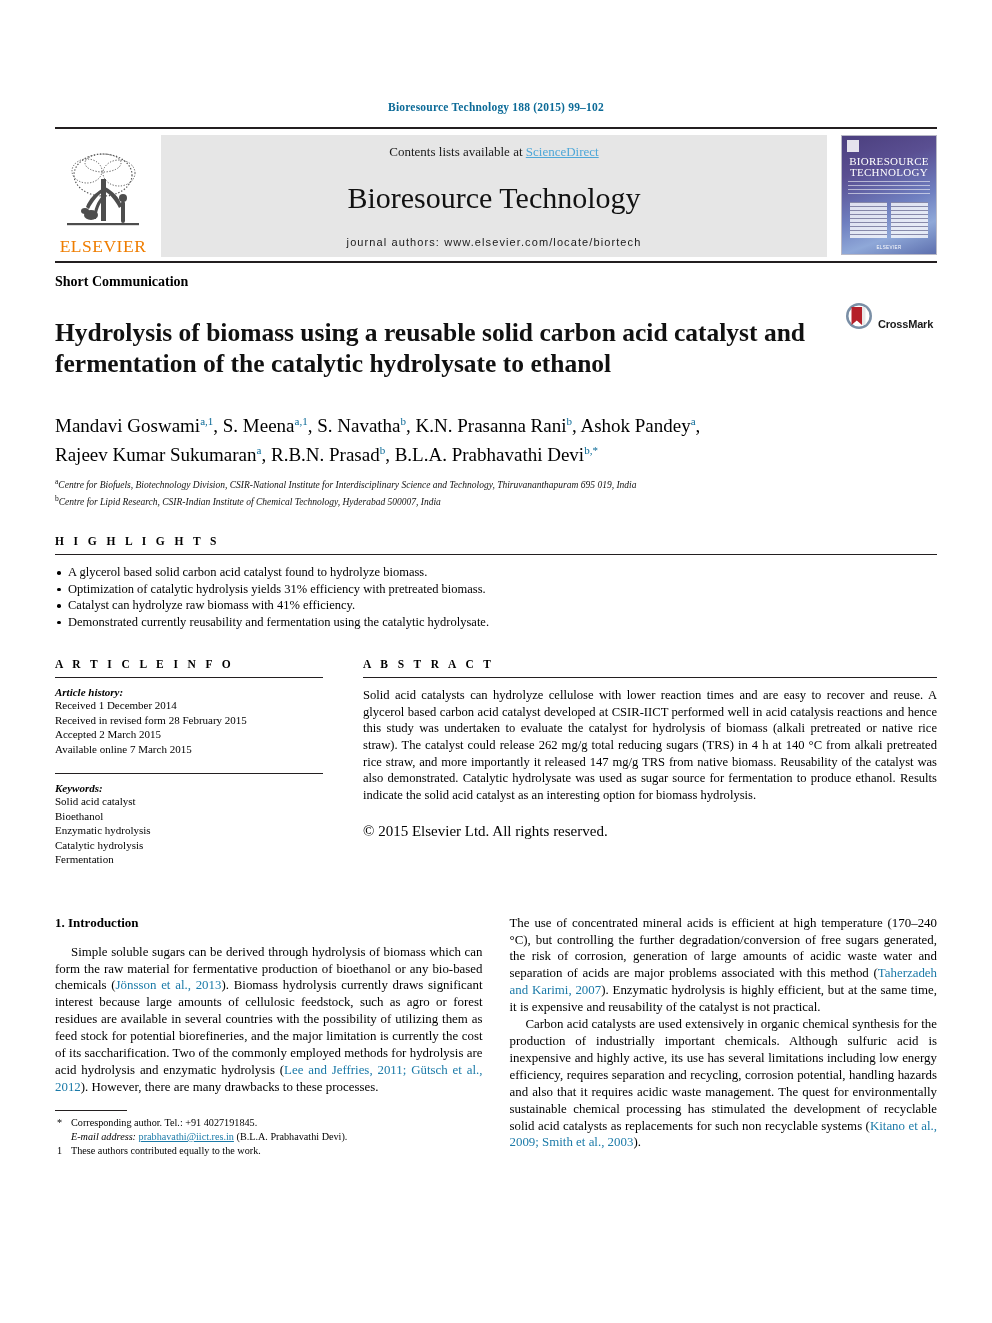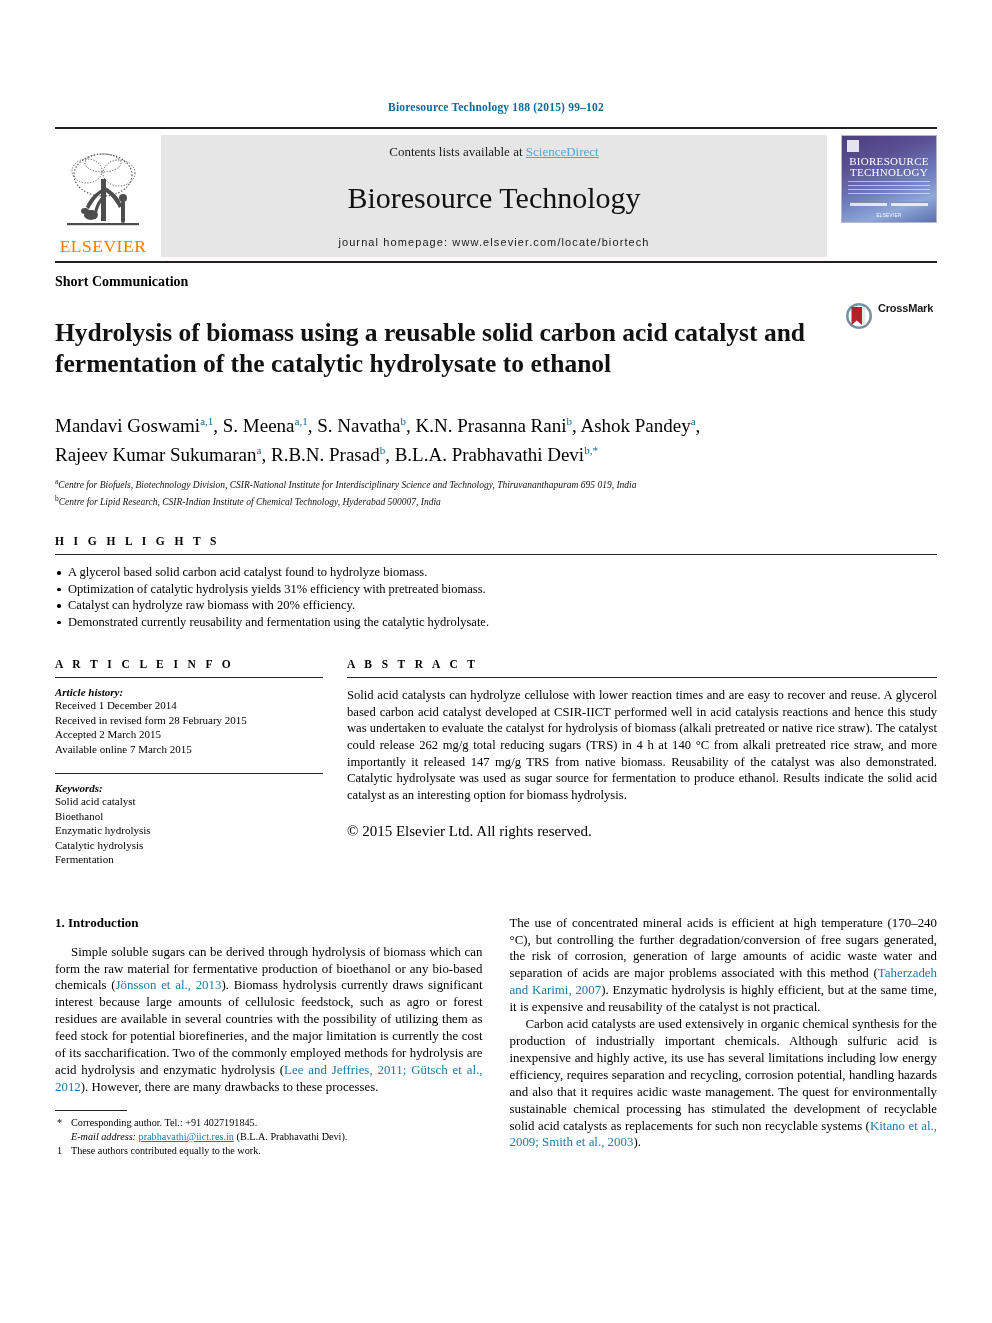--- a/index.html
+++ b/index.html
@@ -83,21 +83,21 @@
   }
   .banner-bottom {
     font-family: "Liberation Sans", sans-serif;
     font-size: 11px;
     color: #1a1a1a;
     letter-spacing: 1.1px;
   }
   .cover {
     flex: 0 0 96px;
     width: 96px;
-    height: 88px;
+    height: 120px;
     position: relative;
     border: 1px solid #b9b9c6;
     box-sizing: border-box;
     background: linear-gradient(160deg,#4b3f7e 0%, #5a4f92 28%, #6f7fc0 58%, #8fa8d8 78%, #5d6fae 100%);
     overflow: hidden;
   }
   .cover-elsevier {
     position: absolute; top: 4px; left: 5px;
     width: 12px; height: 12px;
     background: #ffffff; opacity: .85;
@@ -149,21 +149,21 @@
     flex: 1 1 auto;
     font-family: "Liberation Serif", serif;
     font-size: 25.5px;
     line-height: 31px;
     color: #111;
     max-width: 790px;
   }
   .crossmark {
     flex: 0 0 auto;
     display: flex;
-    align-items: flex-start;
+    align-items: flex-end;
     gap: 5px;
     margin-top: 2px;
   }
   .cm-badge { width: 28px; height: 28px; display:block; }
   .cm-text {
     font-family: "Liberation Sans", sans-serif;
     font-weight: bold;
     font-size: 11px;
     color: #1a1a1a;
     letter-spacing: -.2px;
@@ -208,21 +208,21 @@
     content: "";
     position: absolute; left: 2px; top: 7px;
     width: 3.5px; height: 3.5px; border-radius: 50%;
     background: #000;
   }
 
   
   .info-abs {
     display: flex;
     margin-top: 28px;
-    gap: 24px;
+    gap: 40px;
   }
   .col-info { flex: 0 0 268px; }
   .col-abs { flex: 1 1 auto; }
   .info-sub {
     font-family: "Liberation Serif", serif;
     font-style: italic;
     font-weight: bold;
     font-size: 11px;
     margin-top: 8px;
   }
@@ -332,21 +332,21 @@
         <rect x="6" y="74" width="72" height="2.2" fill="#4d4d4d"></rect>
       </svg>
       <div class="elsevier-word">ELSEVIER</div>
     </div>
 
     <div class="banner">
       <div class="banner-top">
         <span>Contents lists available at </span><a class="sd" href="#">ScienceDirect</a>
       </div>
       <div class="banner-title">Bioresource Technology</div>
-      <div class="banner-bottom">journal homepage: www.elsevier.com/locate/biortech</div>
+      <div class="banner-bottom">journal authors: www.elsevier.com/locate/biortech</div>
     </div>
 
     <div class="cover">
       <div class="cover-elsevier"></div>
       <div class="cover-title">
         <div>BIORESOURCE</div>
         <div>TECHNOLOGY</div>
       </div>
       <div class="cover-sub"></div>
       <div class="cover-panelwrap">
@@ -383,21 +383,21 @@
     <div><sup>a</sup>Centre for Biofuels, Biotechnology Division, CSIR-National Institute for Interdisciplinary Science and Technology, Thiruvananthapuram 695 019, India</div>
     <div><sup>b</sup>Centre for Lipid Research, CSIR-Indian Institute of Chemical Technology, Hyderabad 500007, India</div>
   </div>
 
   <div class="highlights">
     <div class="block-head">H I G H L I G H T S</div>
     <div class="thin-rule"></div>
     <ul class="hl-list">
       <li>A glycerol based solid carbon acid catalyst found to hydrolyze biomass.</li>
       <li>Optimization of catalytic hydrolysis yields 31% efficiency with pretreated biomass.</li>
-      <li>Catalyst can hydrolyze raw biomass with 20% efficiency.</li>
+      <li>Catalyst can hydrolyze raw biomass with 41% efficiency.</li>
       <li>Demonstrated currently reusability and fermentation using the catalytic hydrolysate.</li>
     </ul>
   </div>
 
   <div class="info-abs">
 
     <div class="col-info">
       <div class="block-head">A R T I C L E    I N F O</div>
       <div class="thin-rule" style="margin-top:7px;"></div>
       <div class="info-sub">Article history:</div>

